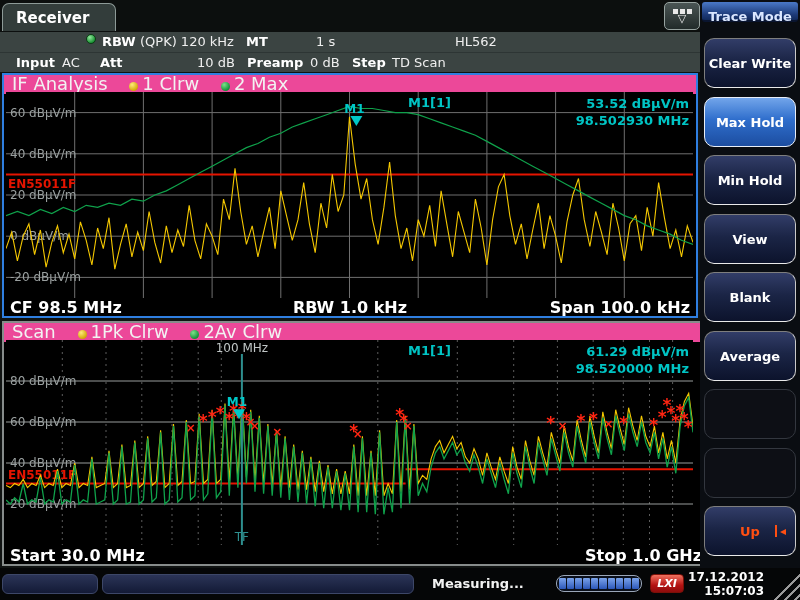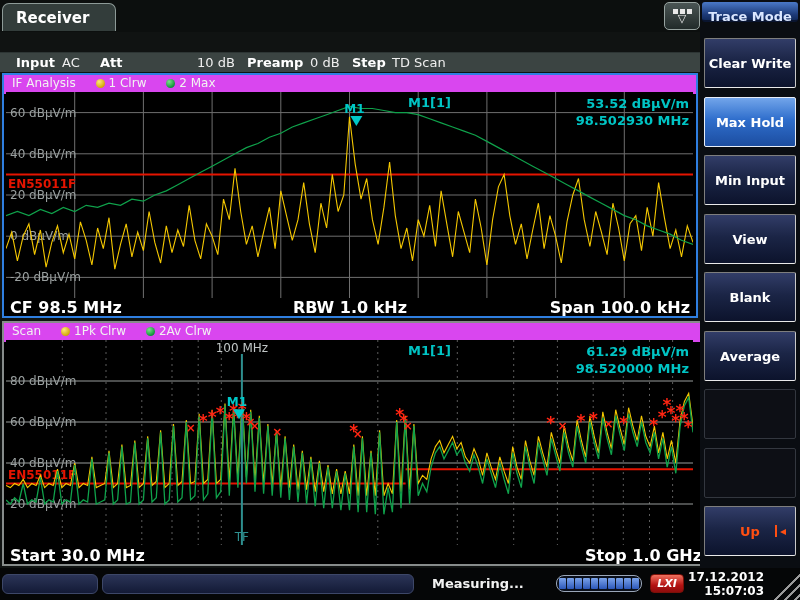--- a/index.html
+++ b/index.html
@@ -21,43 +21,43 @@
   .hdr b{font-weight:bold;color:#fff;}
   .hdr span{position:absolute;top:2px;white-space:nowrap;}
   .hdr1{top:32px;}
   .hdr2{top:52px;border-top:1px solid #2d3534;box-sizing:border-box;}
   .led{position:absolute;width:10px;height:10px;border-radius:50%;top:6px;
        background:radial-gradient(circle at 35% 30%,#8fe79a,#1e9437 70%,#0b5a1d);border:1px solid #0a3c14;box-sizing:border-box;}
   
   .panel{position:absolute;left:2px;box-sizing:content-box;background:#000;}
   .if-panel{top:73px;width:692px;height:241px;border:2px solid #2f7fe0;}
   .scan-panel{top:321px;width:692px;height:241px;border:2px solid #878c8b;padding-left:12px;}
-  .phdr{position:absolute;left:0;top:0;width:100%;height:19px;background:#d946ef;color:#f2f2f2;
-        font-size:12px;line-height:17px;white-space:nowrap;}
+  .phdr{position:absolute;left:0;top:0;width:100%;height:19px;background:#ec4899;color:#f2f2f2;
+        font-size:18px;line-height:17px;white-space:nowrap;}
   .phdr .ttl{font-weight:normal;margin-left:8px;}
   .dot{width:9px;height:9px;border-radius:50%;display:inline-block;margin:0 4px 0 16px;vertical-align:-1px;}
   .dot.y{background:radial-gradient(circle at 35% 30%,#ffe97a,#cfa500 75%);}
   .dot.g{background:radial-gradient(circle at 35% 30%,#7de08a,#0a8f35 75%);}
   .chart-wrap{position:absolute;left:2px;top:17px;width:687px;background:#000;}
   .if-panel .chart-wrap{height:206px;}
   .scan-panel .chart-wrap{height:205px;}
   .chart-wrap svg{position:absolute;left:0;top:0;}
   .mk-name{position:absolute;top:3px;left:402px;color:#00c4c4;font-weight:bold;font-size:13px;}
   .mk-vals{position:absolute;top:3px;right:4px;text-align:right;color:#00c4c4;font-weight:bold;
            font-size:13px;line-height:17px;white-space:nowrap;}
   .pfoot{position:absolute;left:0;bottom:0;width:100%;height:18px;color:#fff;font-weight:bold;font-size:16px;}
   .pfoot .fl{position:absolute;left:6px;top:0;}
   .pfoot .fm{position:absolute;left:50%;transform:translateX(-50%);top:0;}
   .pfoot .fr{position:absolute;right:6px;top:0;}
   
   .sidebar{position:absolute;left:700px;top:0;width:100px;height:568px;background:#0a0d12;}
   .skey-hdr{position:absolute;left:2px;top:2px;width:96px;height:20px;border-radius:3px;
         background:linear-gradient(180deg,#4a79c8,#1d3a78 70%,#122a5c);border-bottom:2px solid #0a1530;
         color:#d9e6ff;font-weight:bold;font-size:13px;text-align:center;line-height:30px;box-sizing:border-box;}
-  .skey{position:absolute;left:4px;width:92px;height:50px;border-radius:2px;box-sizing:border-box;
+  .skey{position:absolute;left:4px;width:92px;height:50px;border-radius:10px;box-sizing:border-box;
         background:linear-gradient(180deg,#323d68 0%,#1b2546 45%,#0c132c 100%);
         border:1px solid #7e7e7e;border-bottom-color:#e9e9e9;border-right-color:#c9c9c9;
         color:#fff;font-weight:bold;font-size:13px;display:flex;align-items:center;justify-content:center;}
   .skey.sel{background:linear-gradient(180deg,#72a5ea 0%,#2f6ecc 45%,#1c4da0 100%);border-color:#e8eef8;}
   .skey.empty{background:#0d0f15;border:1px solid #33373f;}
   .skey.up{color:#ff4f12;}
   .skey.up .up-icon{position:absolute;right:9px;color:#ff4f12;font-size:12px;border-left:2px solid #ff4f12;padding-left:3px;line-height:12px;}
   .skey{position:absolute;}
   
   .statusbar{position:absolute;left:0;top:568px;width:800px;height:32px;background:#050607;}
@@ -88,20 +88,28 @@
     <div class="menu-btn">
       <span class="sq">
           <i></i>
           <i></i>
           <i></i>
         </span>
       <span class="tri">▽</span>
     </div>
   </div>
 
+  <div class="hdr hdr1">
+    <span class="led" style="left:86px"></span>
+    <span style="left:102px"><b>RBW</b></span>
+    <span style="left:140px">(QPK) 120 kHz</span>
+    <span style="left:246px"><b>MT</b></span>
+    <span style="left:316px">1 s</span>
+    <span style="left:455px">HL562</span>
+  </div>
   <div class="hdr hdr2">
     <span style="left:16px"><b>Input</b></span>
     <span style="left:62px">AC</span>
     <span style="left:100px"><b>Att</b></span>
     <span style="left:197px">10 dB</span>
     <span style="left:247px"><b>Preamp</b></span>
     <span style="left:310px">0 dB</span>
     <span style="left:352px"><b>Step</b></span>
     <span style="left:392px">TD Scan</span>
   </div>
@@ -239,21 +247,21 @@
 
   <div class="sidebar">
     <div class="skey-hdr">Trace Mode</div>
     <div class="skey" style="top:38px">
         <span>Clear Write</span>
       </div>
     <div class="skey sel" style="top:97px">
         <span>Max Hold</span>
       </div>
     <div class="skey" style="top:155px">
-        <span>Min Input</span>
+        <span>Min Hold</span>
       </div>
     <div class="skey" style="top:214px">
         <span>View</span>
       </div>
     <div class="skey" style="top:331px">
         <span>Average</span>
       </div>
     <div class="skey" style="top:272px">
         <span>Blank</span>
       </div>

